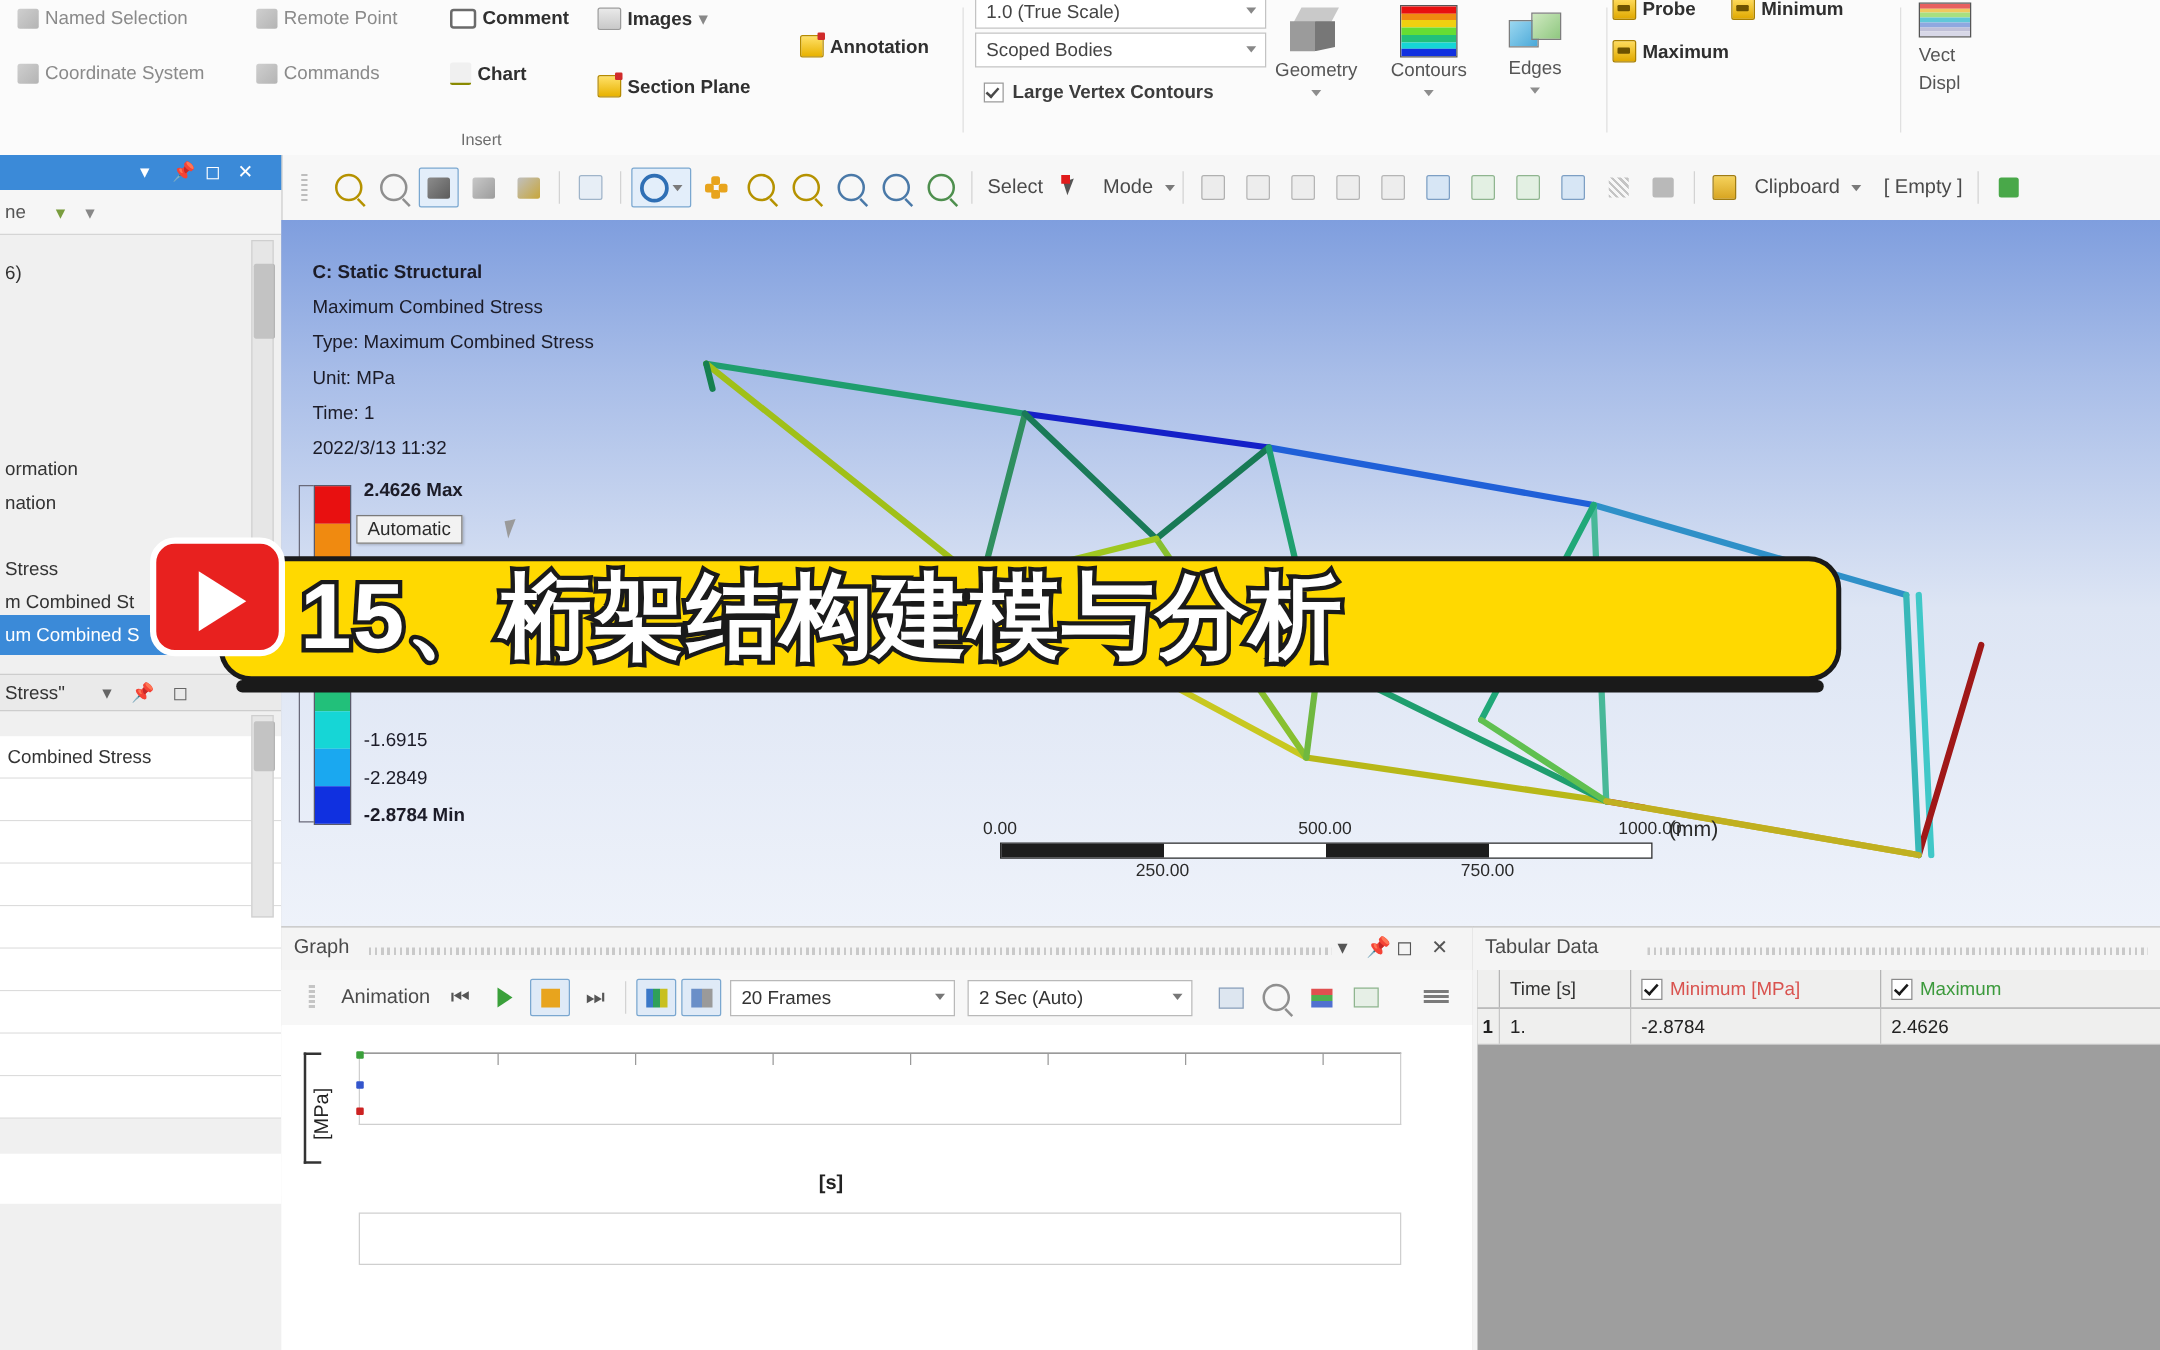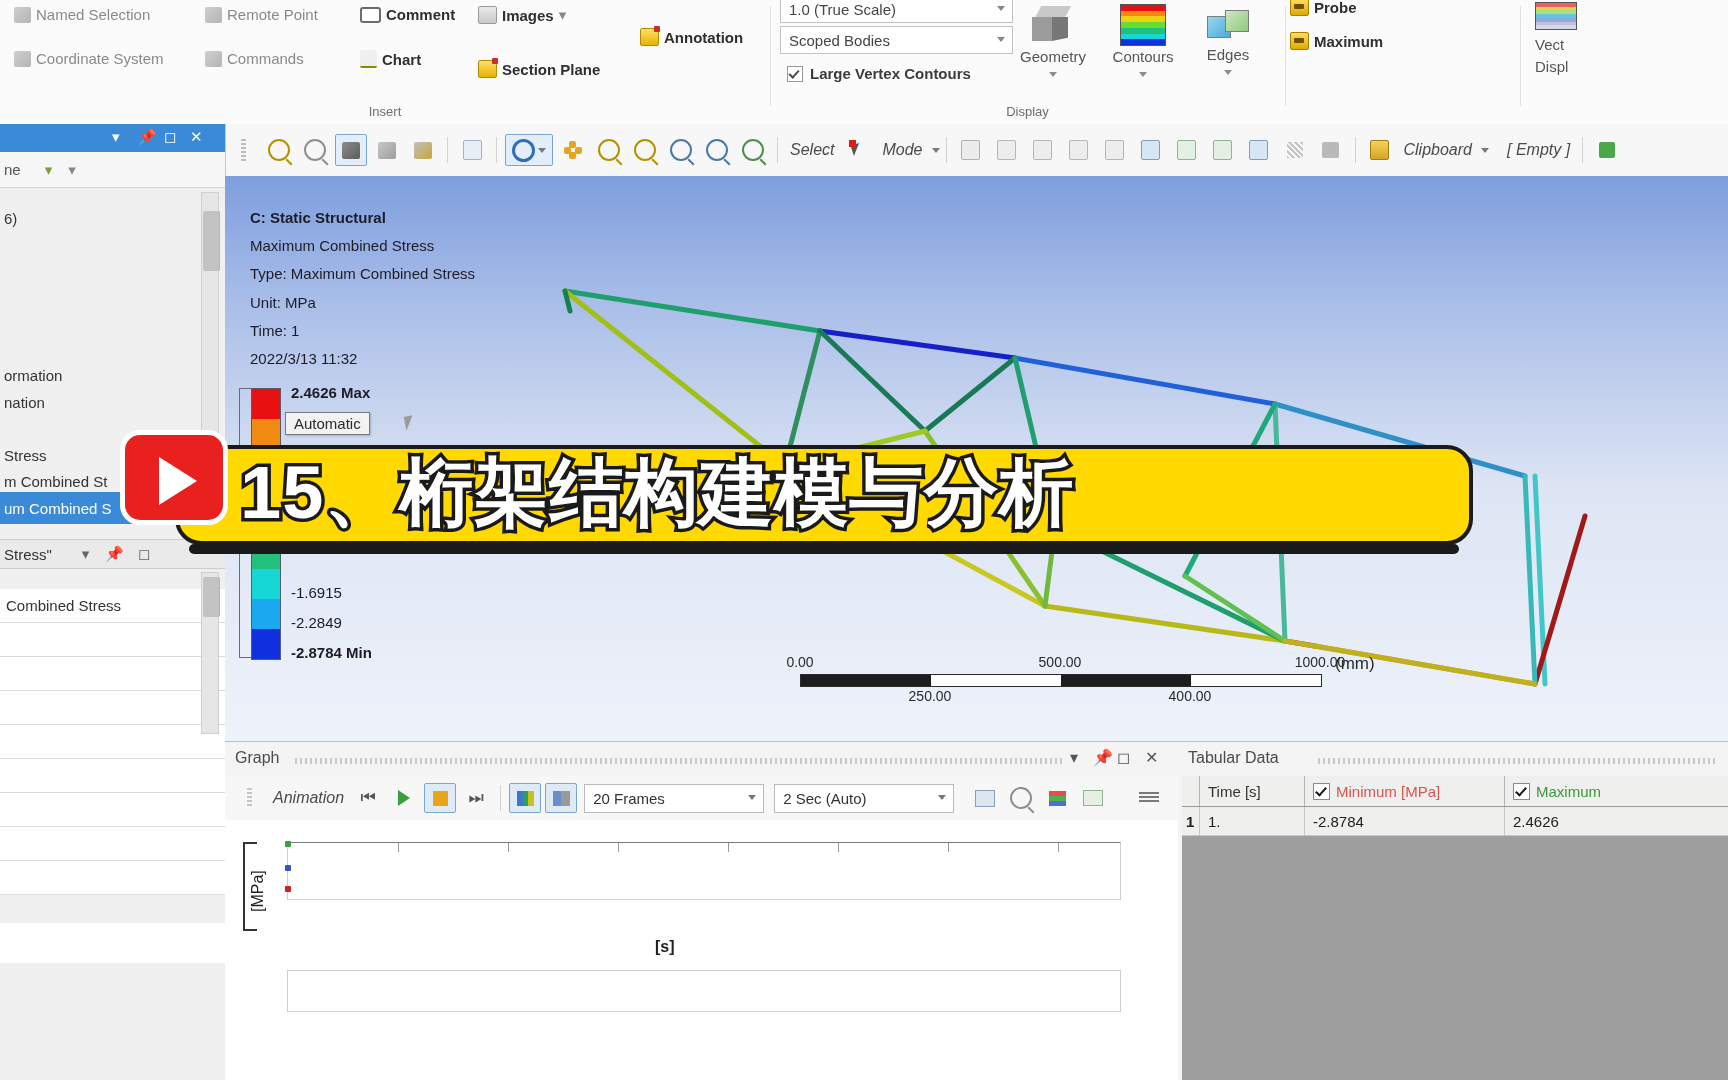--- a/index.html
+++ b/index.html
@@ -49,21 +49,21 @@
   .edgec{width:46px;height:38px;margin:6px auto 2px;position:relative;}
   .edgec i{position:absolute;width:22px;height:20px;border:1px solid #7d7d7d;display:block;}
 
   
   .toolbar{position:absolute;left:0;top:124px;width:1728px;height:52px;background:#f7f7f7;
            border-bottom:1px solid #cfcfcf;display:flex;align-items:center;}
   .tbtn{width:30px;height:30px;margin:0 2px;display:flex;align-items:center;justify-content:center;
         border:1px solid transparent;border-radius:2px;flex:none;}
   .tbtn.sel{border-color:#7aa7d0;background:#e3eefa;}
   .tsep{width:1px;height:26px;background:#d3d3d3;margin:0 6px;flex:none;}
-  .tlabel{font-size:16px;color:#4a4a4a;padding:0 6px;white-space:nowrap;font-style:italic;}
+  .tlabel{font-size:16px;color:#4a4a4a;padding:0 6px;white-space:nowrap;}
   .magn{width:18px;height:18px;border:2px solid #b59200;border-radius:50%;position:relative;}
   .magn:after{content:"";position:absolute;right:-5px;bottom:-4px;width:8px;height:2px;background:#b59200;
               transform:rotate(45deg);}
   .magn.gry{border-color:#8f8f8f;}.magn.gry:after{background:#8f8f8f;}
   .magn.blu{border-color:#4a79a8;}.magn.blu:after{background:#4a79a8;}
   .magn.grn{border-color:#4e8f4e;}.magn.grn:after{background:#4e8f4e;}
   .cubei{width:18px;height:17px;background:linear-gradient(135deg,#8c8c8c,#5c5c5c);border-radius:2px;}
   .cubei.lite{background:linear-gradient(135deg,#c8c8c8,#9c9c9c);}
   .cubei.mix{background:linear-gradient(135deg,#c0c0c0,#c8a63a);}
   .ringi{width:17px;height:17px;border:3px solid #2f6fb5;border-radius:50%;}
@@ -270,36 +270,41 @@
         <div class="caret"></div>
       </div>
       <div class="bigbtn" style="left:410px;top:0;">
         <div class="edgec">
           <i style="left:2px;top:10px;background:linear-gradient(135deg,#9ad7f0,#4aa8d8);"></i>
           <i style="left:20px;top:4px;background:linear-gradient(135deg,#cfe8c0,#8fc880);"></i>
         </div>
         <div class="lbl">Edges</div>
         <div class="caret"></div>
       </div>
-      <div class="gcap">Display</div>
     </div>
 
     <div class="rsep" style="left:1285px;"></div>
 
     <div class="rgroup" style="left:1290px;width:230px;">
       <div class="ritem on" style="left:0;top:-2px;">
         <span class="ico badge"></span>
         <span>Probe</span>
       </div>
       <div class="ritem on" style="left:0;top:32px;">
         <span class="ico badge"></span>
         <span>Maximum</span>
       </div>
     </div>
 
+    <div class="rgroup" style="left:1385px;width:160px;">
+      <div class="ritem on" style="left:0;top:-2px;">
+        <span class="ico badge"></span>
+        <span>Minimum</span>
+      </div>
+    </div>
 
     <div class="rsep" style="left:1520px;"></div>
 
     <div class="rgroup" style="left:1525px;width:200px;">
       <div class="spect" style="width:40px;height:26px;margin:2px 0 0 10px;">
         <div style="background:#e86060"></div>
           <div style="background:#f0c860"></div>
         <div style="background:#a8e080"></div>
           <div style="background:#60c8d8"></div>
         <div style="background:#8fa8e0"></div>
@@ -545,21 +550,21 @@
 
     <div class="tooltipbox">Automatic</div>
     <div class="cursor"></div>
 
     <div class="scalebar">
       <div class="sbtrack"></div>
       <div class="sbtop" style="left:0px;">0.00</div>
       <div class="sbtop" style="left:260px;">500.00</div>
       <div class="sbtop" style="left:520px;">1000.00</div>
       <div class="sbbot" style="left:130px;">250.00</div>
-      <div class="sbbot" style="left:390px;">400.00</div>
+      <div class="sbbot" style="left:390px;">750.00</div>
       <div class="sbunit">(mm)</div>
     </div>
   </div>
 
   <div class="graphpanel">
     <div class="ptitle">Graph</div>
     <div class="pdots" style="left:70px;width:770px;"></div>
     <div class="pctl" style="left:845px;">▾</div>
     <div class="pctl" style="left:868px;">📌</div>
     <div class="pctl" style="left:892px;">◻</div>

